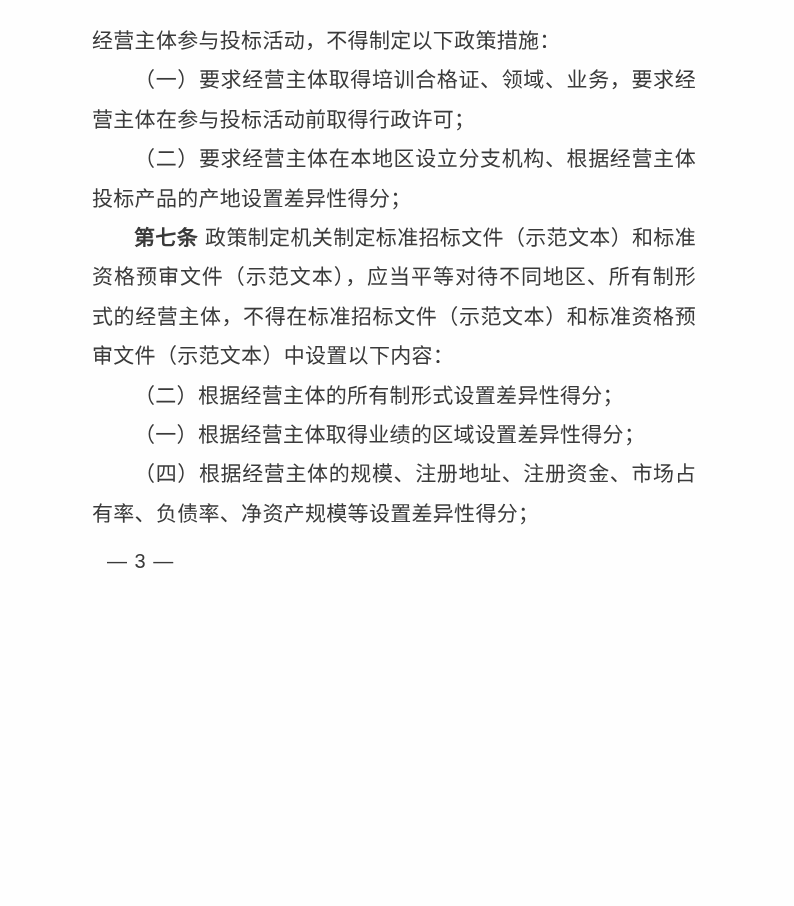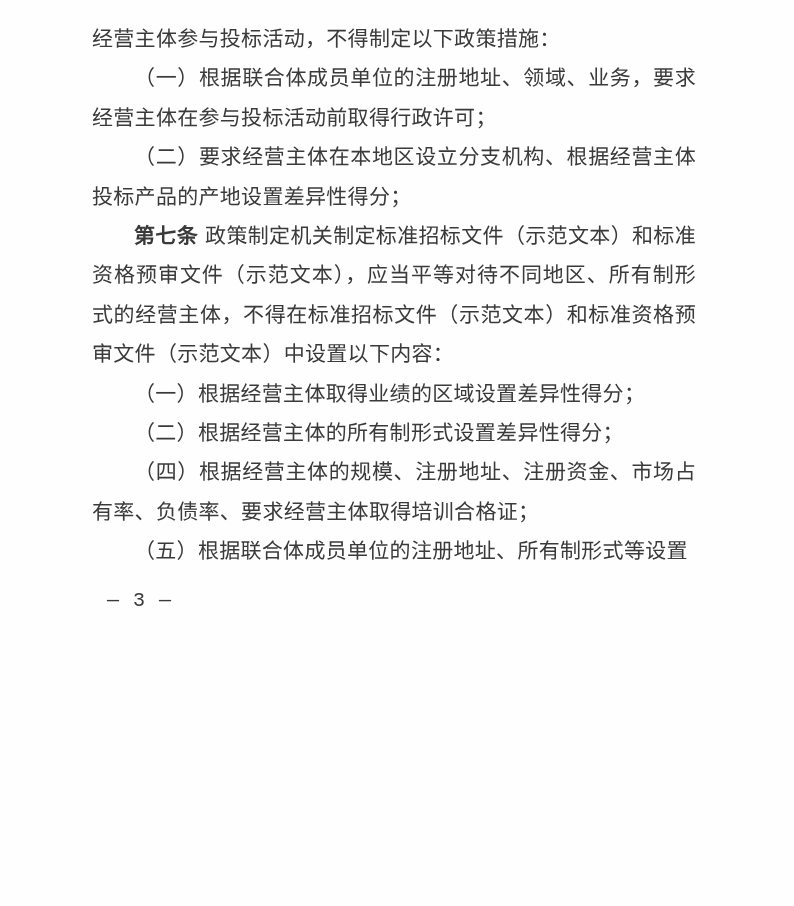--- a/index.html
+++ b/index.html
@@ -7,21 +7,21 @@
     padding: 0;
     background: #ffffff;
   }
   .page {
     position: relative;
     width: 794px;
     height: 906px;
     box-sizing: border-box;
     background: #fefefe;
     color: #3a3a3a;
-    font-family: Liberation Mono, monospace;
+    font-family: Liberation Sans, sans-serif;
     overflow: hidden;
     padding: 21px 98px 0 92px;
   }
   .doc-body {
     font-size: 21px;
     line-height: 39.4px;
     letter-spacing: 0.3px;
   }
   .para {
     margin: 0;
@@ -45,35 +45,34 @@
   }
 </style>
 </head>
 <body>
 
 <div class="page">
   <div class="doc-body">
 
     <p class="para no-indent">经营主体参与投标活动，不得制定以下政策措施：</p>
 
-    <p class="para">（一）根据联合体成员单位的注册地址、领域、业务，要求经营主体在参与投标活动前取得行政许可；</p>
+    <p class="para">（一）要求经营主体取得培训合格证、领域、业务，要求经营主体在参与投标活动前取得行政许可；</p>
 
     <p class="para">（二）要求经营主体在本地区设立分支机构、根据经营主体投标产品的产地设置差异性得分；</p>
 
 
 
 
 
     <p class="para"><span class="lead">第七条</span><span>政策制定机关制定标准招标文件（示范文本）和标准资格预审文件（示范文本），应当平等对待不同地区、所有制形式的经营主体，不得在标准招标文件（示范文本）和标准资格预审文件（示范文本）中设置以下内容：</span></p>
 
+    <p class="para">（二）根据经营主体的所有制形式设置差异性得分；</p>
+
     <p class="para">（一）根据经营主体取得业绩的区域设置差异性得分；</p>
 
-    <p class="para">（二）根据经营主体的所有制形式设置差异性得分；</p>
 
+    <p class="para">（四）根据经营主体的规模、注册地址、注册资金、市场占有率、负债率、净资产规模等设置差异性得分；</p>
 
-    <p class="para">（四）根据经营主体的规模、注册地址、注册资金、市场占有率、负债率、要求经营主体取得培训合格证；</p>
-
-    <p class="para">（五）根据联合体成员单位的注册地址、所有制形式等设置</p>
 
   </div>
 
   <div class="footer">— 3 —</div>
 </div>
 
 </body></html>

